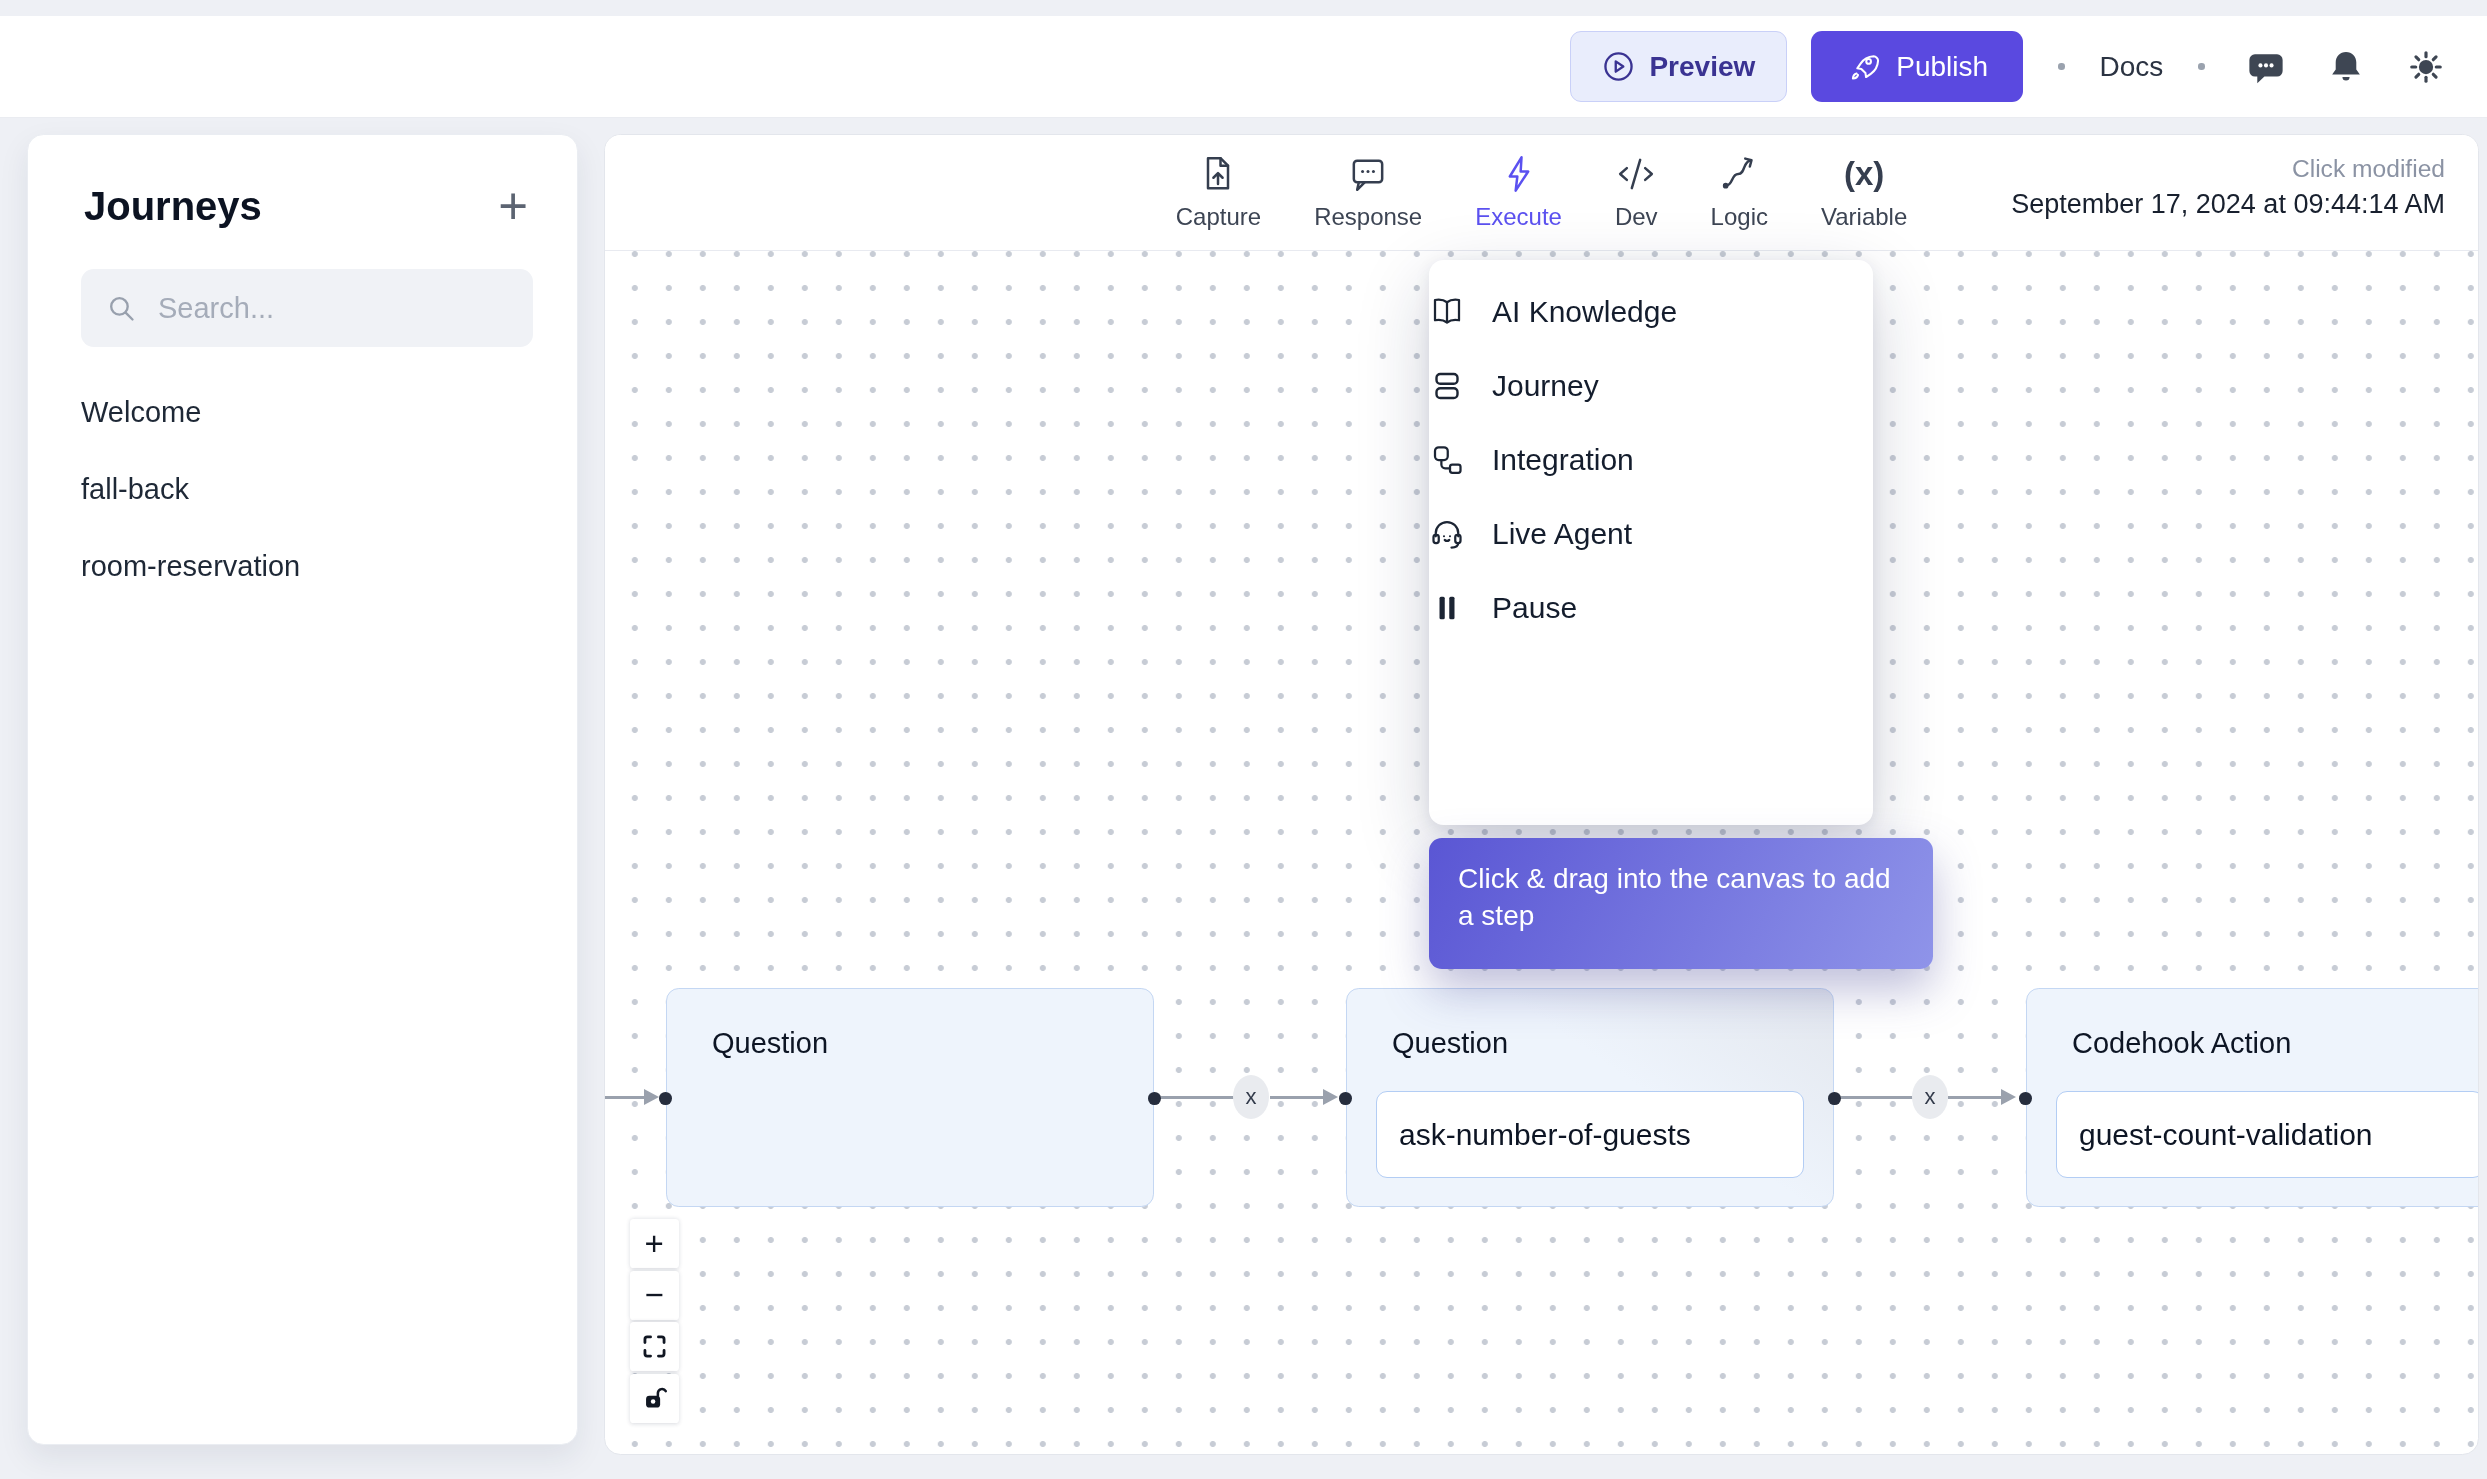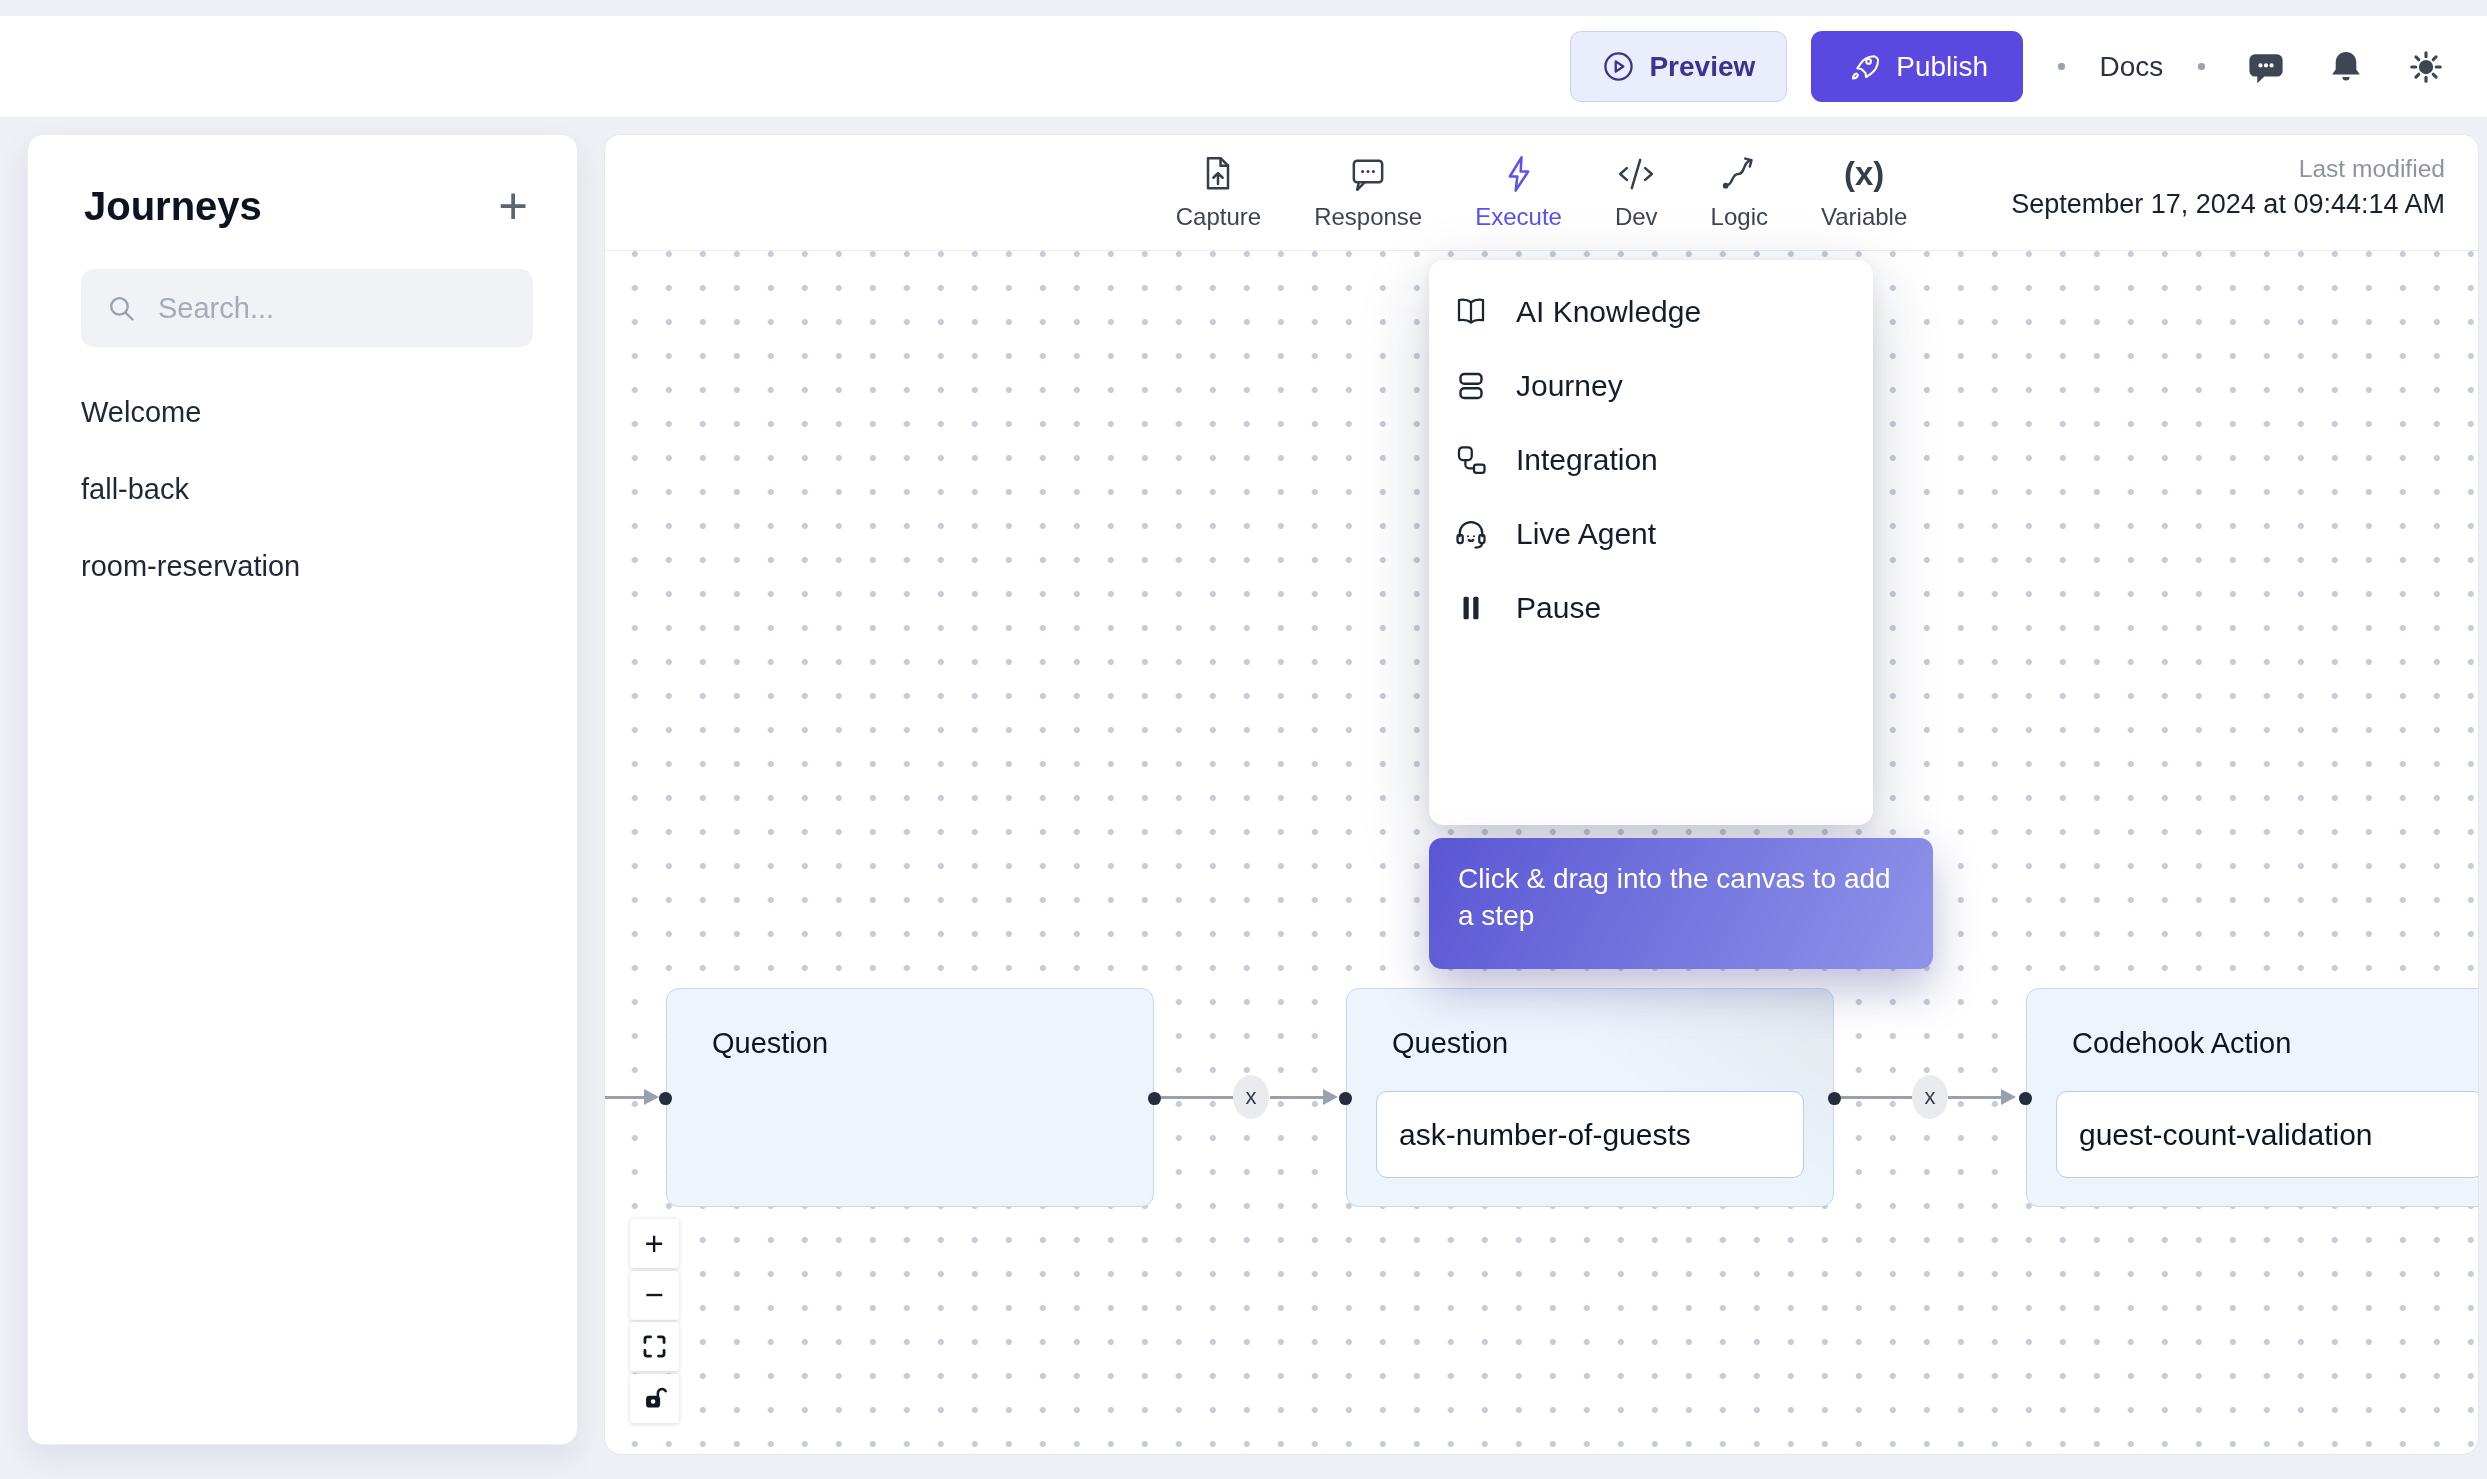--- a/index.html
+++ b/index.html
@@ -54,21 +54,21 @@
     position:relative;height:1202px;
     background-image:radial-gradient(circle,#c7ccd5 2.7px,transparent 3.3px);
     background-size:34px 34px;background-position:12.8px 20px;
   }
   
   .step-menu{
     position:absolute;left:824px;top:9px;width:444px;height:565px;background:#fff;border-radius:14.6px;
     box-shadow:0 24px 73px rgba(20,30,70,.20),0 3.6px 16.4px rgba(20,30,70,.08);
     padding-top:14.6px;box-sizing:border-box;z-index:6;
   }
-  .menu-item{height:74px;display:flex;align-items:center;padding-left:24px;gap:27px;font-size:30px;color:#141d2d;cursor:grab;}
+  .menu-item{height:74px;display:flex;align-items:center;gap:27px;font-size:30px;color:#141d2d;cursor:grab;}
   .menu-item svg{width:36px;height:36px;flex:none;}
   
   .canvas-tip{
     position:absolute;left:824px;top:587px;width:504px;height:131px;border-radius:12.8px;
     background:linear-gradient(118deg,#5a56d4 0%,#8f94e9 100%);
     color:#fff;font-size:28px;line-height:37px;padding:22px 29px;box-sizing:border-box;
     box-shadow:0 20px 46px rgba(70,70,150,.35);z-index:6;
   }
   
   .node{position:absolute;top:737px;width:488px;height:219px;background:#eef4fc;border:1.8px solid #c4d7f3;border-radius:12.8px;box-sizing:border-box;z-index:2;cursor:pointer;}
@@ -214,21 +214,21 @@
       <span>Logic</span>
     </div>
     <div class="tb-item">
       <span class="tb-ico">
           <span class="var-glyph">(x)</span>
         </span>
       <span>Variable</span>
     </div>
 
     <div class="lm-block">
-      <div class="lm-label">Last modified</div>
+      <div class="lm-label">Click modified</div>
       <div class="lm-value">September 17, 2024 at 09:44:14 AM</div>
     </div>
   </div>
 
   <div class="canvas-body">
 
     <div class="step-menu">
       <div class="menu-item">
         <svg viewBox="0 0 48 48" fill="none" stroke="#1c2534" stroke-width="3" stroke-linejoin="round">
           <path d="M24 11c-4-3-10-4-16-3v27c6-1 12 0 16 3 4-3 10-4 16-3V8c-6-1-12 0-16 3z"></path>

